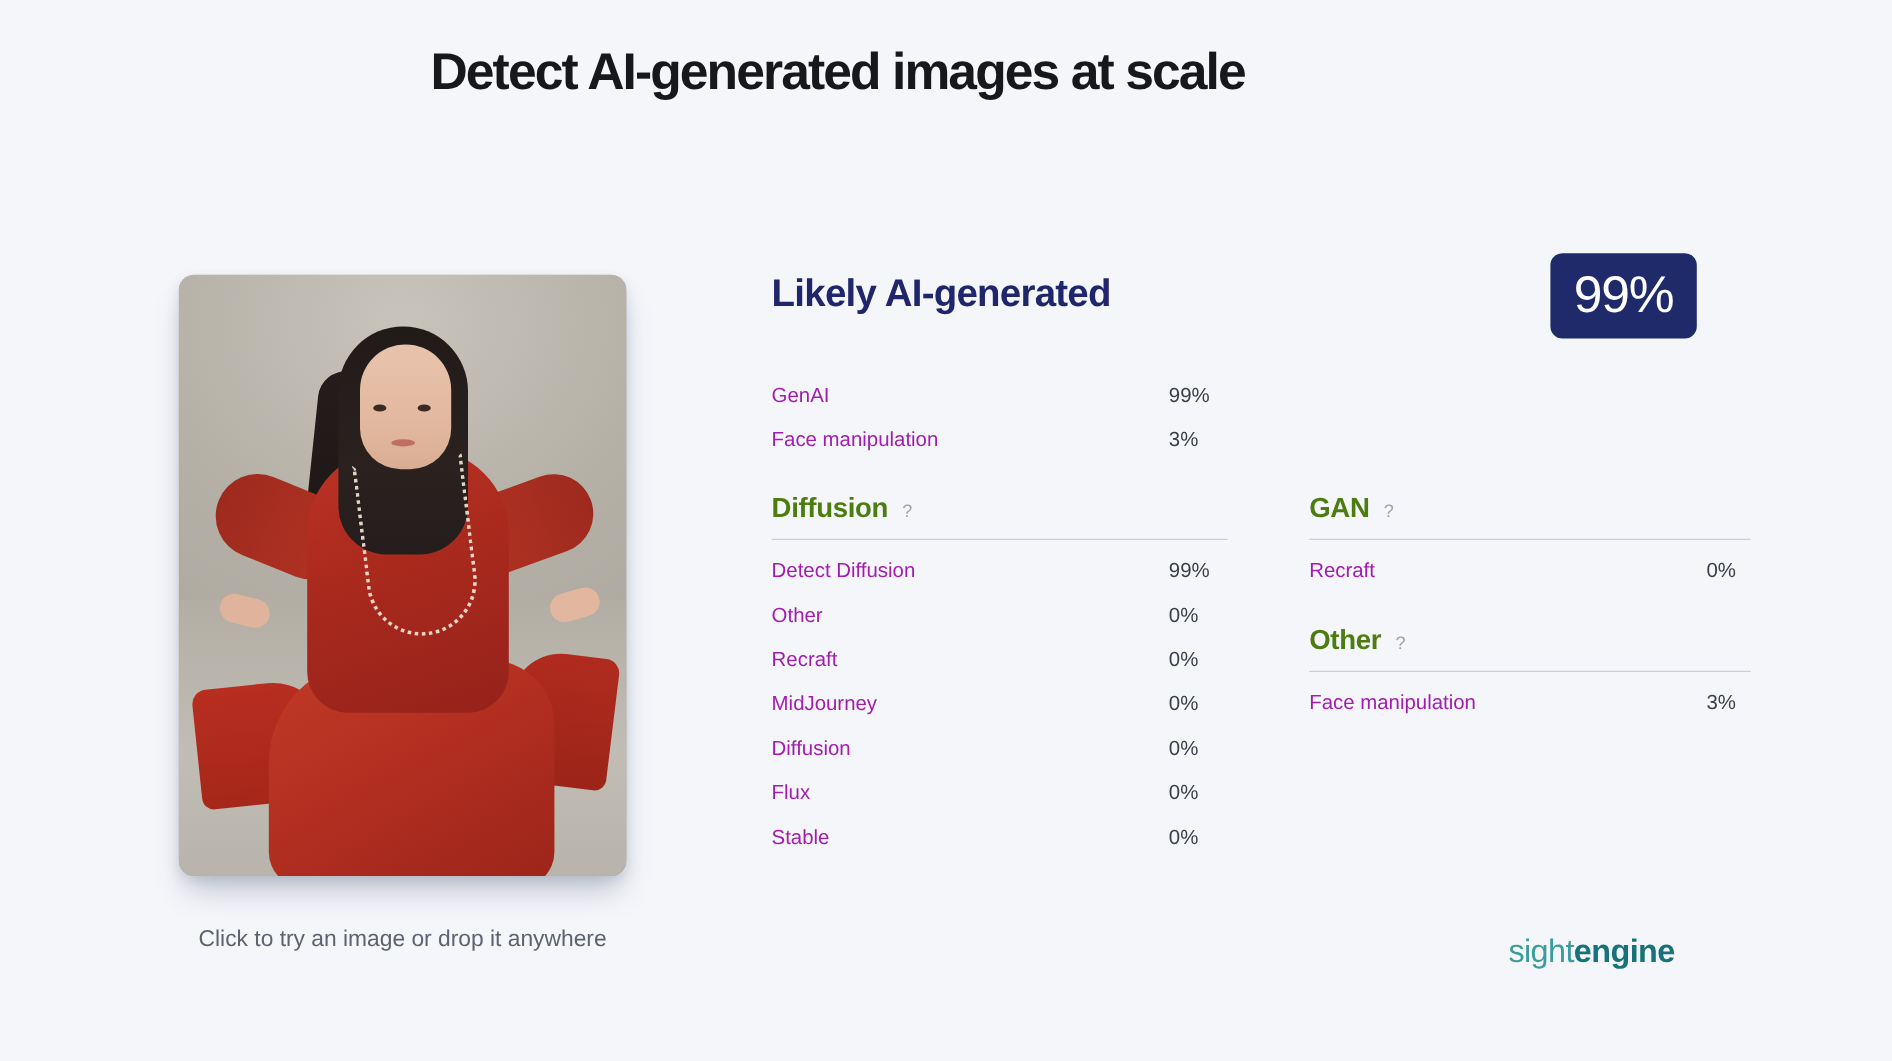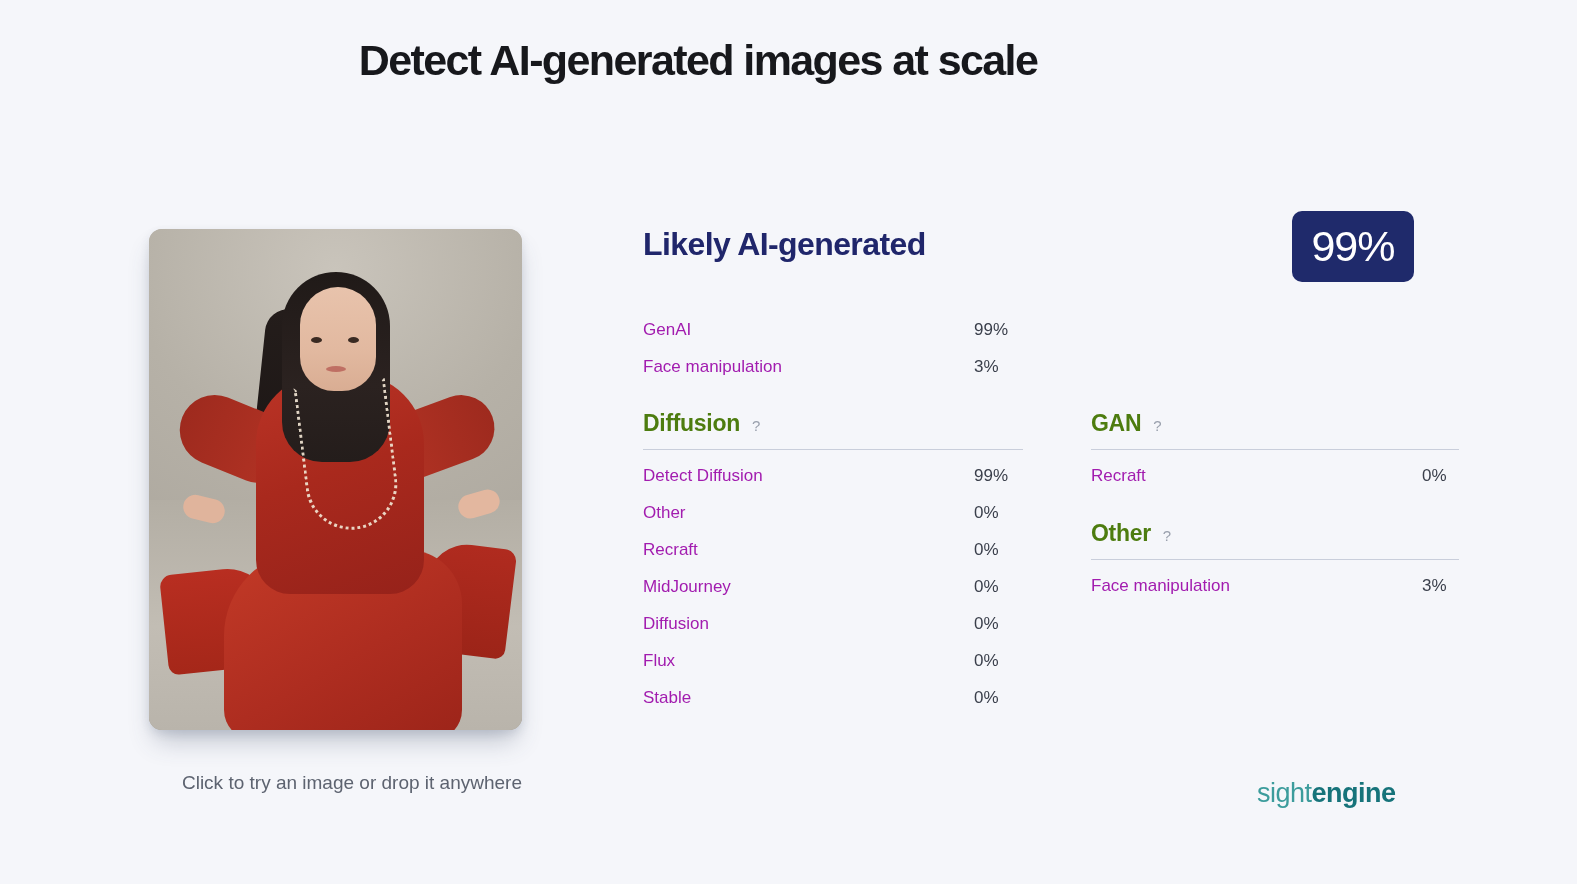--- a/index.html
+++ b/index.html
@@ -181,21 +181,21 @@
     border-radius: 0 0 46px 46px;
     transform: rotate(-7deg);
     opacity: .92;
   }
 
   .image-caption {
     position: absolute;
     left: 149px;
     top: 772px;
     width: 373px;
-    text-align: right;
+    text-align: center;
     font-size: 19px;
     color: #5d6370;
   }
 
   
   .verdict {
     position: absolute;
     left: 643px;
     top: 226px;
     font-size: 32px;

